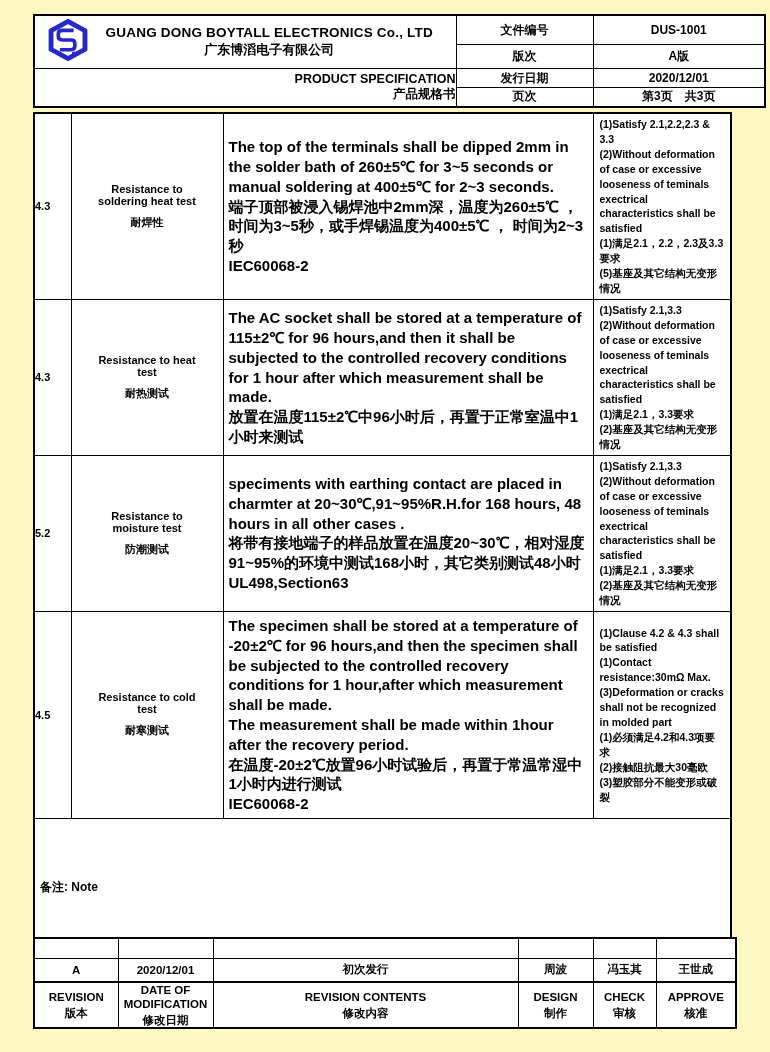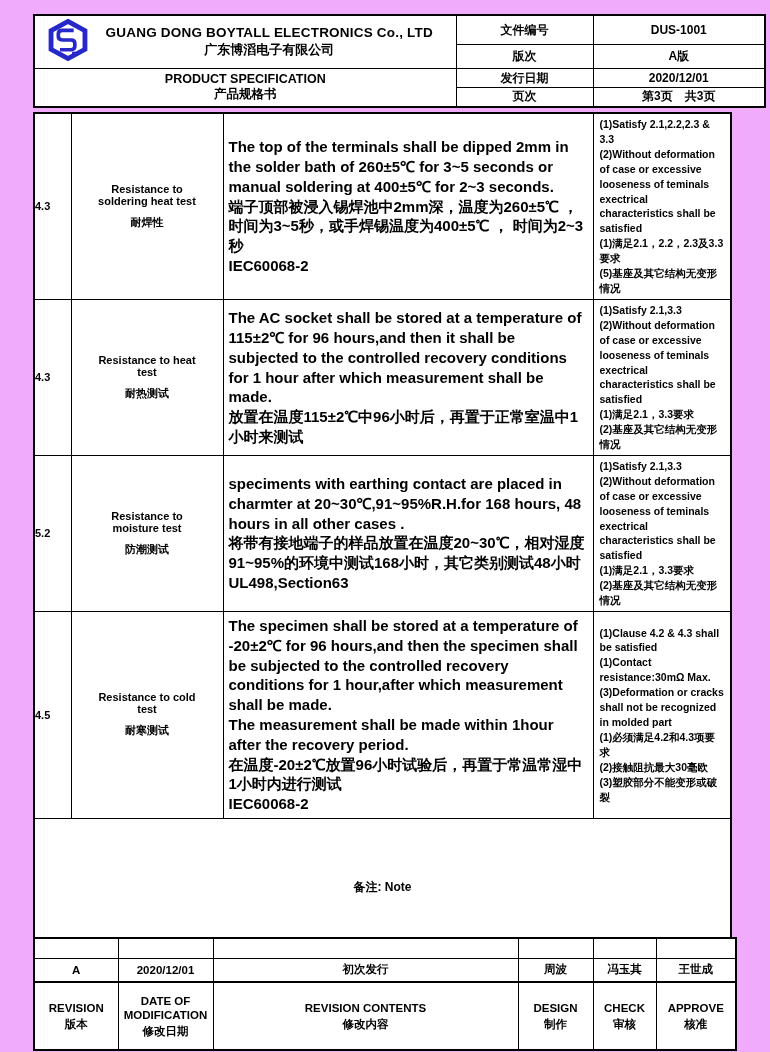--- a/index.html
+++ b/index.html
@@ -1,46 +1,46 @@
 <!DOCTYPE html>
 <html><head>
 <meta charset="utf-8">
 <style>
   * { margin:0; padding:0; box-sizing:border-box; }
   html,body { background:#ffffff; }
   body { font-family:"Liberation Sans", sans-serif; color:#000; -webkit-font-smoothing:antialiased; }
-  .page { position:relative; width:770px; height:1052px; background:#f0abfc; overflow:hidden; }
+  .page { position:relative; width:770px; height:1052px; background:#fef9c3; overflow:hidden; }
 
   table.t { border-collapse:collapse; table-layout:fixed; background:#fff; }
   table.t td { border:1px solid #000; overflow:hidden; }
 
   
   .hdr { position:absolute; left:33px; top:14px; width:731px; border:2px solid #000; }
   .hdr td { text-align:center; font-weight:bold; }
   .company-cell { padding:2px 6px; }
   .company-flex { display:flex; align-items:center; }
   .company-flex svg { flex:0 0 auto; margin-left:6px; }
   .company-text { flex:1 1 auto; text-align:center; }
   .company-en { font-size:13.5px; font-weight:bold; letter-spacing:.2px; }
   .company-cn { font-size:13px; font-weight:bold; margin-top:1px; }
-  .title-cell div { font-weight:bold; }
+  .title-cell div { font-weight:bold;text-align:right; }
   .title-en { font-size:12.5px; }
   .title-cn { font-size:12.5px; }
   .info-lbl { font-size:12px; }
   .info-val { font-size:12px; }
 
   
   .main { position:absolute; left:33px; top:112px; width:697px; border:2px solid #000; }
   .main td { border:1px solid #000; border-top:2px solid #000; vertical-align:middle; }
   .cell-no { font-size:11px; font-weight:bold; }
   .cell-name { text-align:center; font-size:11px; font-weight:bold; padding:2px 20px; }
   .cell-name .cn { margin-top:8px; }
   .cell-desc { text-align:left; font-size:15px; font-weight:bold; padding:4px 5px; line-height:1.32; }
   .cell-crit { text-align:left; vertical-align:top; font-size:10.5px; font-weight:bold; padding:3px 6px; line-height:1.42; }
-  .cell-note { vertical-align:top; text-align:center; font-size:12px; font-weight:bold; padding:4px 5px; }
+  .cell-note { vertical-align:top; text-align:left; font-size:12px; font-weight:bold; padding:4px 5px; }
 
   
   .rev { position:absolute; left:33px; top:937px; width:702px; border:2px solid #000; }
   .rev td { text-align:center; font-weight:bold; vertical-align:middle; }
   .rev .row-head td { border-top:2px solid #000; }
   .rev-data { font-size:11.5px; }
   .rev-head-en { font-size:11.5px; line-height:1.25; }
   .rev-head-cn { font-size:11.5px; line-height:1.25; margin-top:1px; }
 </style>
 </head>
@@ -206,21 +206,21 @@
     </tr>
     <tr>
       <td class="rev-data" style="height:24px">A</td>
       <td class="rev-data">2020/12/01</td>
       <td class="rev-data">初次发行</td>
       <td class="rev-data">周波</td>
       <td class="rev-data">冯玉其</td>
       <td class="rev-data">王世成</td>
     </tr>
     <tr class="row-head">
-      <td style="height:68px">
+      <td style="height:46px">
         <div class="rev-head-en">REVISION</div>
         <div class="rev-head-cn">版本</div>
       </td>
       <td>
         <div class="rev-head-en">DATE OF MODIFICATION</div>
         <div class="rev-head-cn">修改日期</div>
       </td>
       <td>
         <div class="rev-head-en">REVISION CONTENTS</div>
         <div class="rev-head-cn">修改内容</div>

